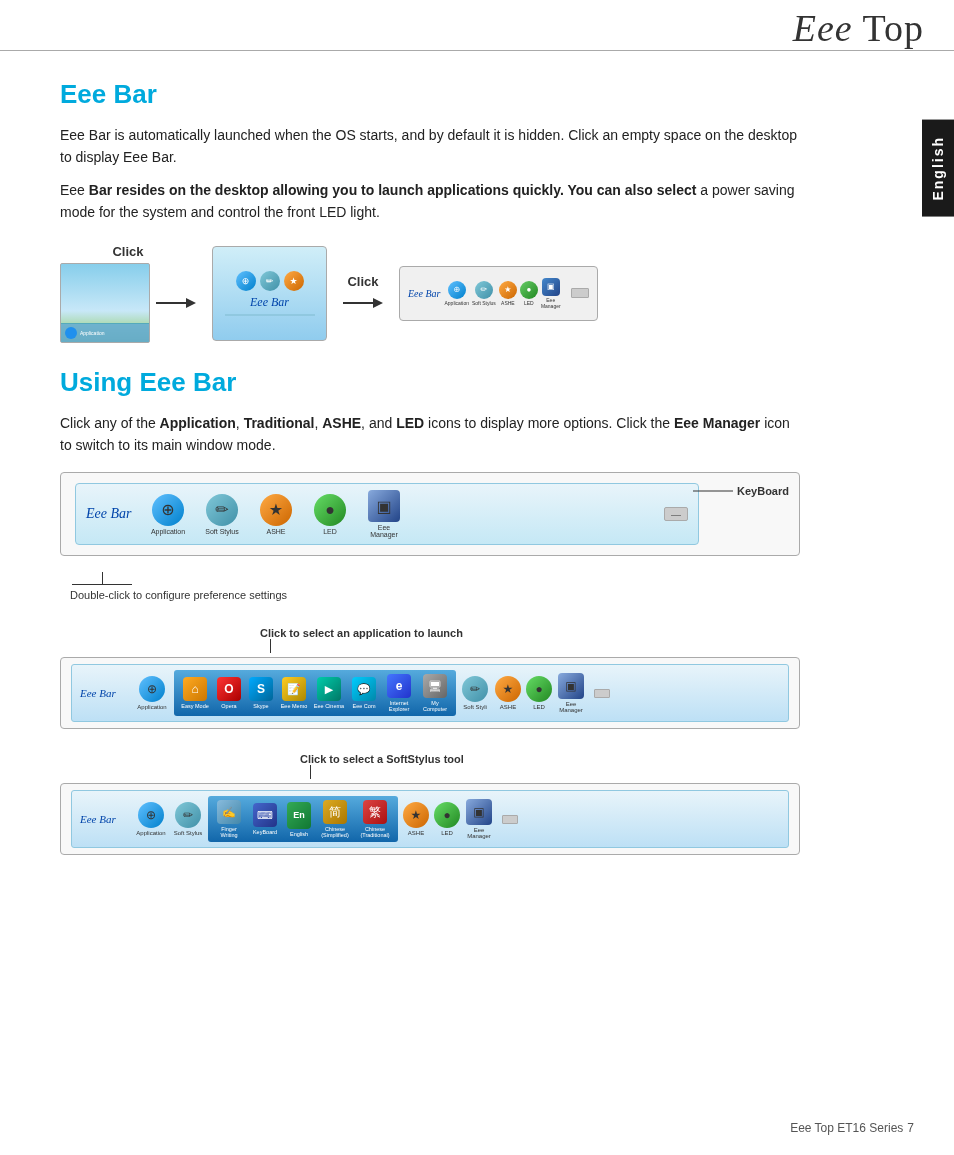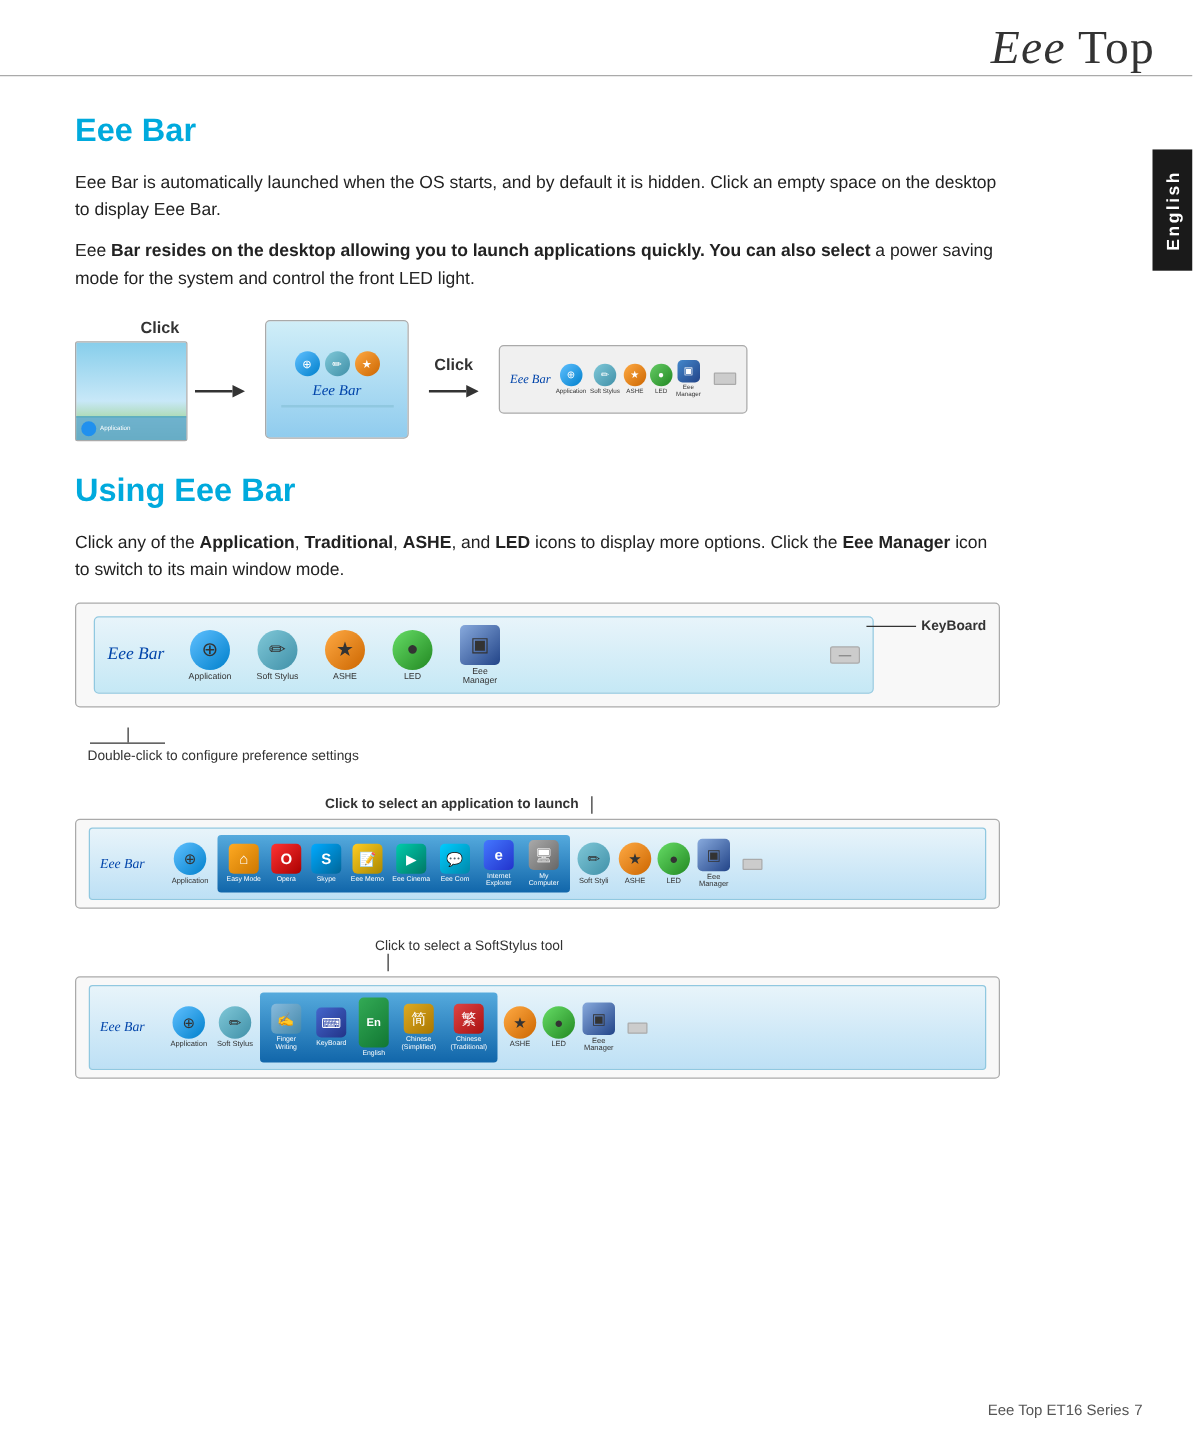--- a/index.html
+++ b/index.html
@@ -198,21 +198,21 @@
       display: flex;
       gap: 4px;
       align-items: flex-start;
     }
 
     
     .header-deco {
       display: flex;
       justify-content: flex-end;
       padding-right: 30px;
-      padding-top: 16px;
+      padding-top: 6px;
       border-bottom: 1.5px solid #aaa;
       margin-bottom: 0;
       text-align: center;
     }
 
     .diagram-first {
       display: flex;
       align-items: center;
       gap: 16px;
       margin: 20px 0 24px 0;
@@ -372,21 +372,21 @@
           <div style="height:1px; width:60px; background:#333;"></div>
         </div>
       </div>
       <div style="margin-left:10px; margin-top:0;">
         <span style="font-size:11px; font-weight:normal; color:#333;">Double-click to configure preference settings</span>
       </div>
     </div>
 
     <div style="margin-top:24px;">
 
-      <div style="display:flex; flex-direction:row; align-items:flex-start; margin-left:200px;">
+      <div style="display:flex; flex-direction:column; align-items:flex-start; margin-left:200px;">
         <span style="font-size:11px; font-weight:bold; color:#333;">Click to select an application to launch</span>
         <div style="width:1px; height:14px; background:#333; margin-left:10px;"></div>
       </div>
 
       <div class="app-bar-container">
         <div class="app-expanded-row">
 
           <div class="eeebar-logo" style="font-size:11px;">Eee Bar</div>
 
           <div class="bar-icon" style="min-width:36px;">
@@ -446,21 +446,21 @@
             <span style="font-size:6px; text-align:center;">Eee<br>Manager</span>
           </div>
           <div style="width:16px;height:9px;background:#ccc;border:1px solid #aaa;border-radius:1px;margin-left:4px;"></div>
         </div>
       </div>
     </div>
 
     <div style="margin-top:24px;">
 
       <div style="display:flex; flex-direction:column; align-items:flex-start; margin-left:240px;">
-        <span style="font-size:11px; font-weight:normal; color:#333;text-align:center;">Click to select a SoftStylus tool</span>
+        <span style="font-size:11px; font-weight:bold; color:#333;text-align:center;">Click to select a SoftStylus tool</span>
         <div style="width:1px; height:14px; background:#333; margin-left:10px;"></div>
       </div>
 
       <div class="app-bar-container">
         <div class="softstylus-bar">
 
           <div class="eeebar-logo" style="font-size:11px;">Eee Bar</div>
 
           <div class="bar-icon" style="min-width:34px;">
             <div class="bar-icon-img" style="background:linear-gradient(135deg,#60c0ff,#0080cc); border-radius:50%; width:26px; height:26px; font-size:12px;">⊕</div>
@@ -475,21 +475,21 @@
           <div style="background:linear-gradient(180deg,#55aadd,#1166aa); border-radius:3px; padding:4px 5px; display:flex; gap:4px; align-items:center;">
             <div class="bar-icon" style="color:#fff; min-width:32px;">
               <div class="bar-icon-img" style="background:linear-gradient(135deg,#88bbdd,#4488aa); border-radius:4px; width:24px; height:24px; font-size:11px;">✍</div>
               <span style="font-size:5.5px; color:#fff; text-align:center;">Finger<br>Writing</span>
             </div>
             <div class="bar-icon" style="color:#fff; min-width:32px;">
               <div class="bar-icon-img" style="background:linear-gradient(135deg,#4466cc,#223388); border-radius:4px; width:24px; height:24px; font-size:11px;">⌨</div>
               <span style="font-size:5.5px; color:#fff;">KeyBoard</span>
             </div>
             <div class="bar-icon" style="color:#fff; min-width:28px;">
-              <div class="bar-icon-img" style="background:linear-gradient(135deg,#33aa55,#117733); border-radius:4px; width:24px; height:40px; font-size:9px; font-weight:bold;">En</div>
+              <div class="bar-icon-img" style="background:linear-gradient(135deg,#33aa55,#117733); border-radius:4px; width:24px; height:27px; font-size:9px; font-weight:bold;">En</div>
               <span style="font-size:5.5px; color:#fff;">English</span>
             </div>
             <div class="bar-icon" style="color:#fff; min-width:36px;">
               <div class="bar-icon-img" style="background:linear-gradient(135deg,#ddaa22,#aa7700); border-radius:4px; width:24px; height:24px; font-size:12px;">简</div>
               <span style="font-size:5.5px; color:#fff; text-align:center;">Chinese<br>(Simplified)</span>
             </div>
             <div class="bar-icon" style="color:#fff; min-width:36px;">
               <div class="bar-icon-img" style="background:linear-gradient(135deg,#dd4444,#aa1111); border-radius:4px; width:24px; height:24px; font-size:12px;">繁</div>
               <span style="font-size:5.5px; color:#fff; text-align:center;">Chinese<br>(Traditional)</span>
             </div>

